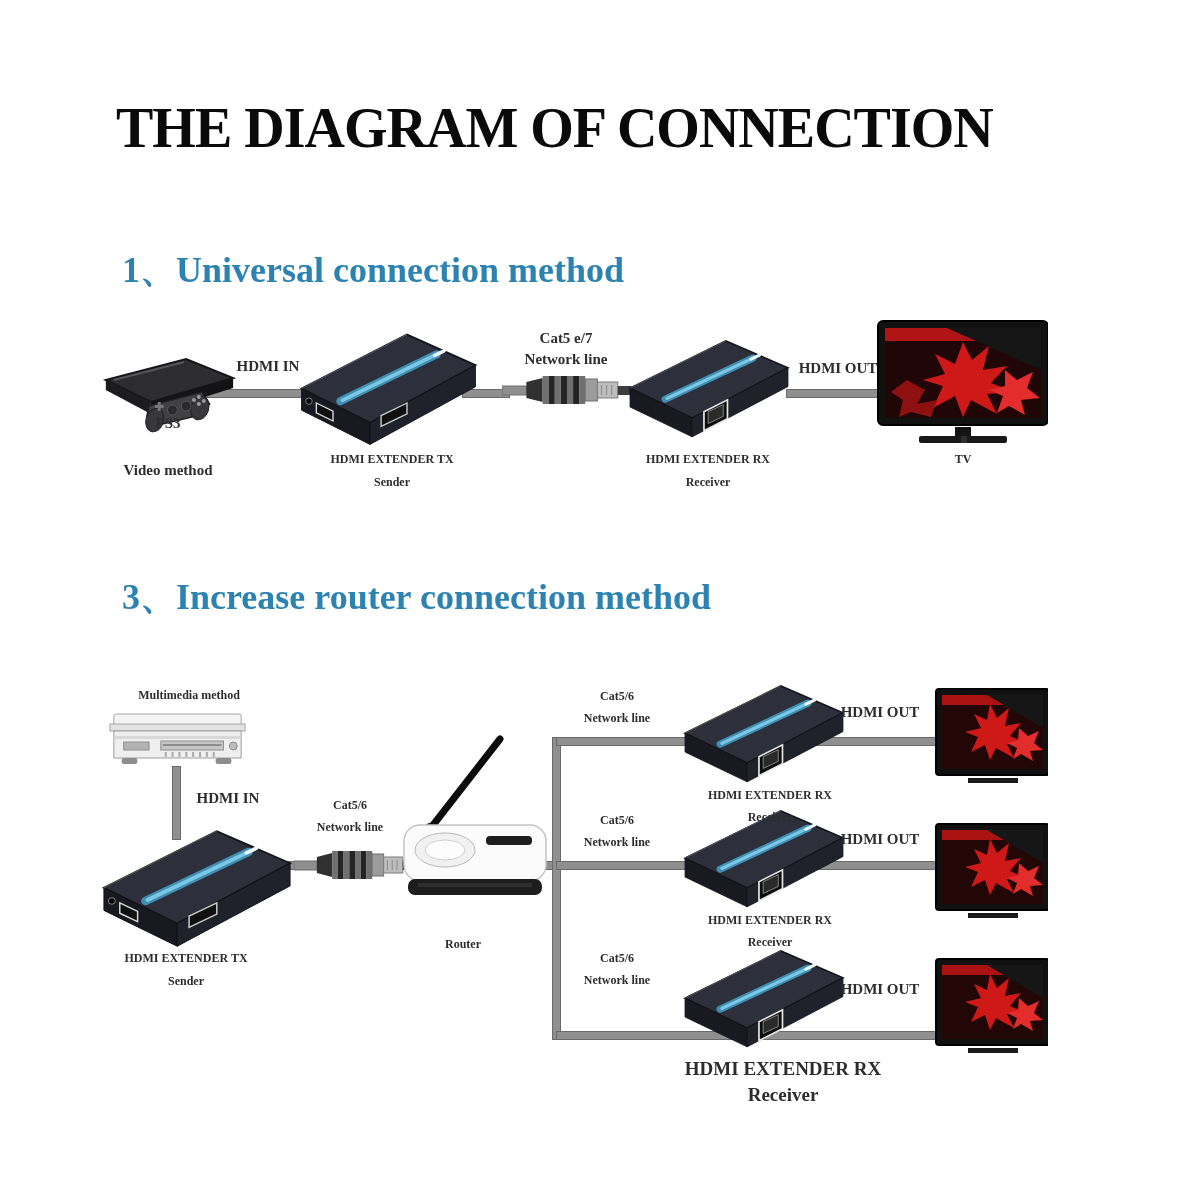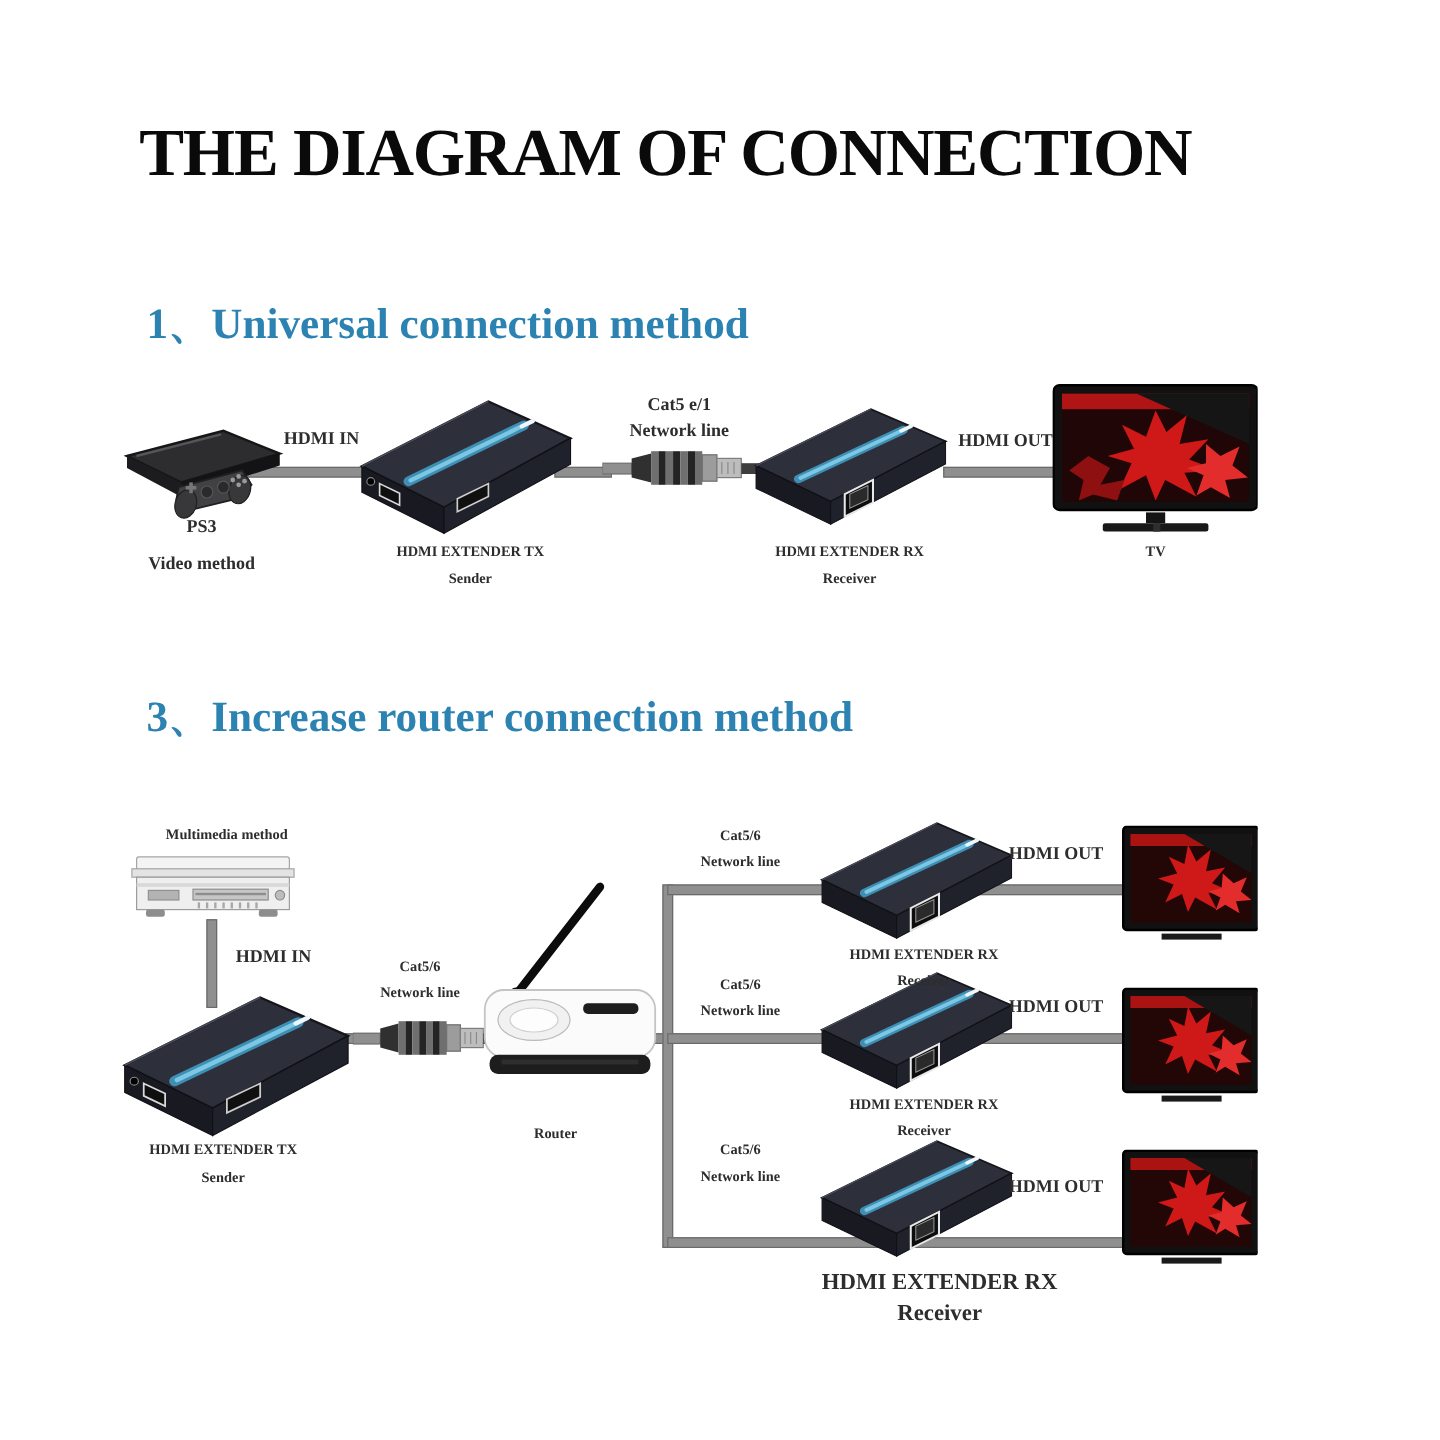--- a/index.html
+++ b/index.html
@@ -108,25 +108,25 @@
     <polygon points="86,22 95,40 112,26 106,50 130,46 114,63 138,72 110,74 120,94 94,80 86,97 78,76 56,88 66,66 46,60 68,54 58,34 78,44" style="fill:var(--leaf-red)"></polygon>
     <polygon points="30,60 48,70 40,84 60,80 54,97 34,92 22,97 26,80 14,72" fill="#8f1010"></polygon>
     <polygon points="128,50 140,60 156,52 150,68 163,78 144,80 148,95 132,86 120,93 126,76 112,70 128,66" fill="#e32c2c"></polygon>
     <rect x="78" y="107" width="16" height="9" fill="#141414"></rect>
     <rect x="42" y="116" width="88" height="7" rx="2" fill="#181818"></rect>
     <rect x="84" y="116" width="6" height="7" fill="#2e2e2e"></rect>
   </svg>
 </div>
 
   <div class="lbl sm" style="left:268px;top:358px;">HDMI IN</div>
-  <div class="lbl sm" style="left:168px;top:431px;">PS3</div>
+  <div class="lbl sm" style="left:168px;top:415px;">PS3</div>
   <div class="lbl sm" style="left:168px;top:462px;">Video method</div>
   <div class="lbl" style="left:392px;top:452px;">HDMI EXTENDER TX</div>
   <div class="lbl" style="left:392px;top:475px;">Sender</div>
-  <div class="lbl sm" style="left:566px;top:330px;">Cat5 e/1</div>
+  <div class="lbl sm" style="left:566px;top:330px;">Cat5 e/7</div>
   <div class="lbl sm" style="left:566px;top:351px;">Network line</div>
   <div class="lbl" style="left:708px;top:452px;">HDMI EXTENDER RX</div>
   <div class="lbl" style="left:708px;top:475px;">Receiver</div>
   <div class="lbl sm" style="left:838px;top:360px;">HDMI OUT</div>
   <div class="lbl" style="left:963px;top:452px;">TV</div>
 
   <div class="heading" style="left:122px;top:573px;">3、Increase router connection method</div>
 
   <div class="cable" style="left:172px;top:766px;width:9px;height:74px;"></div>
   <div class="cable" style="left:276px;top:861px;width:40px;height:9px;"></div>

